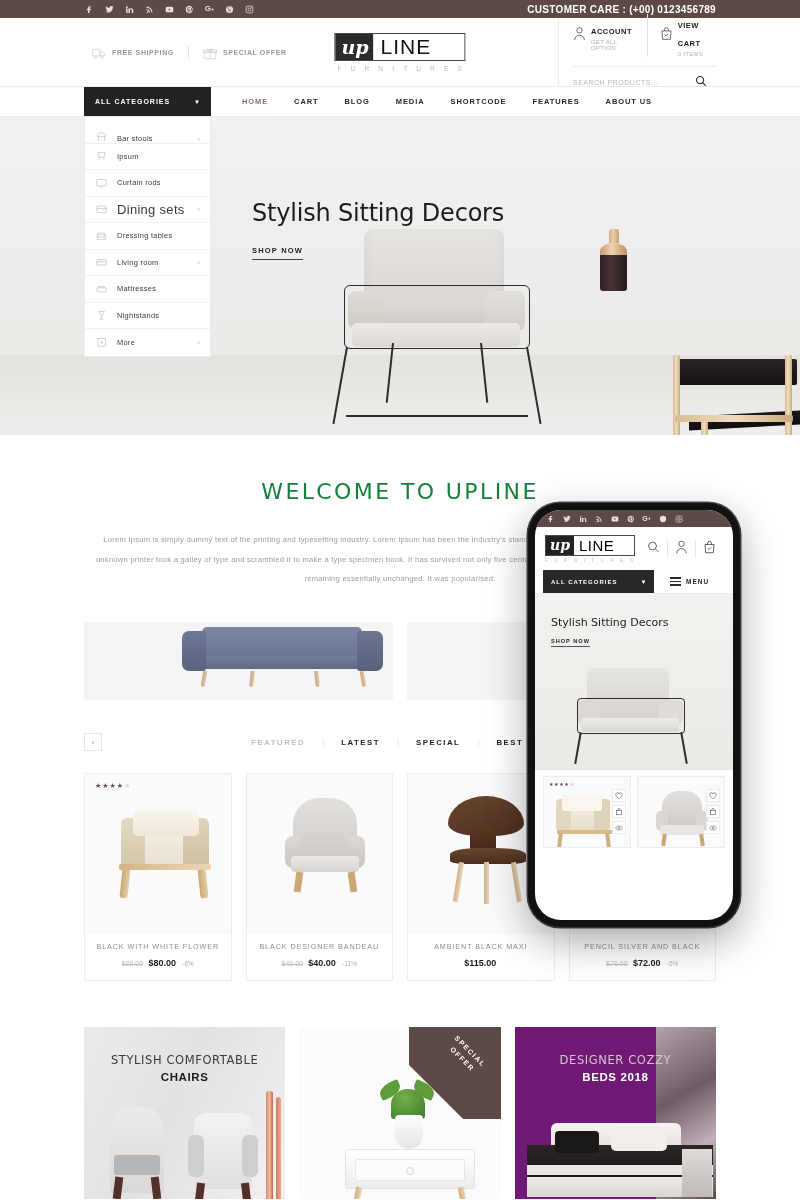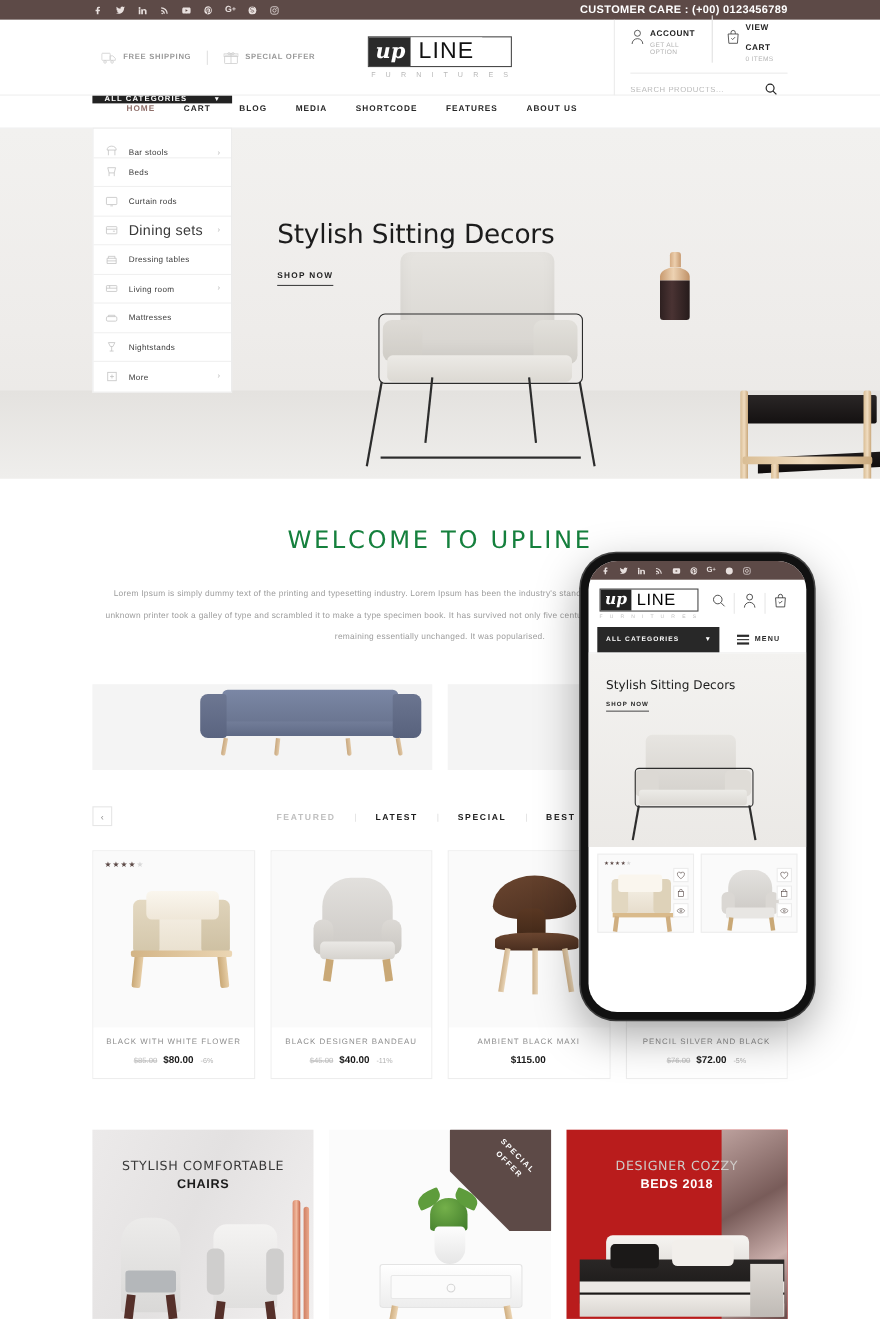--- a/index.html
+++ b/index.html
@@ -123,21 +123,21 @@
   }
   .search-btn svg { width: 12px; height: 12px; stroke: #222; fill: none; stroke-width: 1.8; }
 
   
   .navbar {
     height: 30px;
     display: flex; align-items: stretch;
     padding: 0 84px;
     background: #fff;
     border-bottom: 1px solid #ececec;
-    position: relative; z-index: 5; flex-direction: column;
+    position: relative; z-index: 5;
   }
   .cat-toggle {
     width: 127px; background: #222;
     display: flex; align-items: center; justify-content: space-between;
     padding: 0 11px; cursor: pointer;
   }
   .cat-toggle-label {
     color: #fff; font-size: 7px; letter-spacing: 1px; font-weight: bold;
   }
   .caret { color: #fff; font-size: 6px; }
@@ -325,21 +325,21 @@
 
   
   .banners {
     display: flex; gap: 14px; padding: 0 84px; margin-top: 46px;
   }
   .banner {
     flex: 1; height: 172px; position: relative; overflow: hidden;
   }
   .banner.b1 { background: linear-gradient(115deg,#eceaea 0%,#e3e1e1 45%,#f2f0f0 100%); }
   .banner.b2 { background: #fbfbfb; }
-  .banner.b3 { background: #b91c1c; }
+  .banner.b3 { background: #701a75; }
   .bn-title {
     position: absolute; left: 0; right: 0; top: 26px; text-align: center;
     font-size: 11.5px; letter-spacing: .6px; color: #3a3a3a;
     font-family: "DejaVu Sans", sans-serif;
   }
   .bn-title2 {
     position: absolute; left: 0; right: 0; top: 44px; text-align: center;
     font-size: 11.5px; letter-spacing: .6px; color: #1b1b1b; font-weight: bold;
   }
   .banner.b3 .bn-title { color: #cfcbc8; }
@@ -629,21 +629,21 @@
         <span style="font-size: 7.4px; color: rgb(58, 58, 58); letter-spacing: 0.3px; flex: 1 1 0%;">Bar stools</span>
         <span style="font-size: 7px; color: rgb(181, 181, 181);">›</span>
       </div>
       <div class="cat-row" style="display: flex; align-items: center; gap: 9px; height: 26.5px; padding: 0px 10px; border-bottom: 1px solid rgb(240, 240, 240);">
         <span style="width: 13px; height: 12px; display: inline-flex; opacity: 0.45;">
           <svg width="13" height="12" fill="none" stroke="#777" stroke-width="1.2" viewBox="0 0 22 20">
             <path d="M5 4h12l-2 8H7z"></path>
             <path d="M7 12v5M15 12v5"></path>
           </svg>
         </span>
-        <span style="font-size: 7.4px; color: rgb(58, 58, 58); letter-spacing: 0.3px; flex: 1 1 0%;">Beds</span>
+        <span style="font-size: 7.4px; color: rgb(58, 58, 58); letter-spacing: 0.3px; flex: 1 1 0%;">Ipsum</span>
       </div>
       <div class="cat-row" style="display: flex; align-items: center; gap: 9px; height: 26.5px; padding: 0px 10px; border-bottom: 1px solid rgb(240, 240, 240);">
         <span style="width: 13px; height: 12px; display: inline-flex; opacity: 0.45;">
           <svg width="13" height="12" fill="none" stroke="#777" stroke-width="1.2" viewBox="0 0 22 20">
             <rect x="3" y="4" width="16" height="11" rx="1"></rect>
             <path d="M9 17h4"></path>
           </svg>
         </span>
         <span style="font-size: 7.4px; color: rgb(58, 58, 58); letter-spacing: 0.3px; flex: 1 1 0%;">Curtain rods</span>
       </div>

